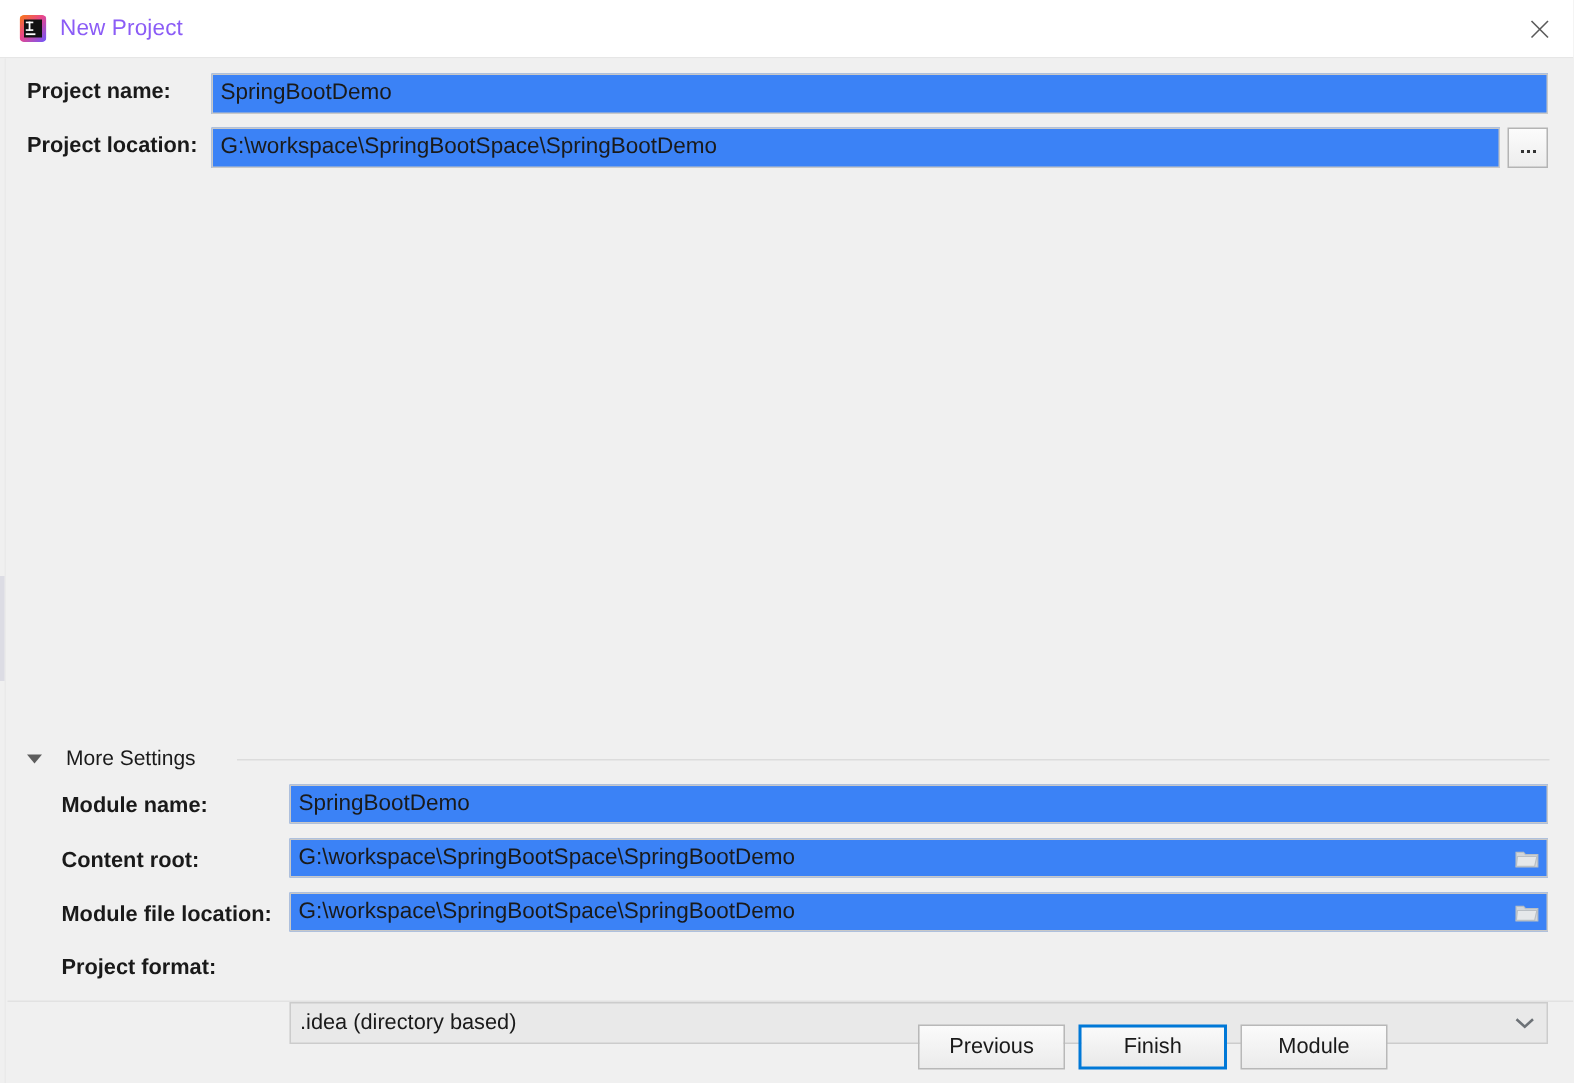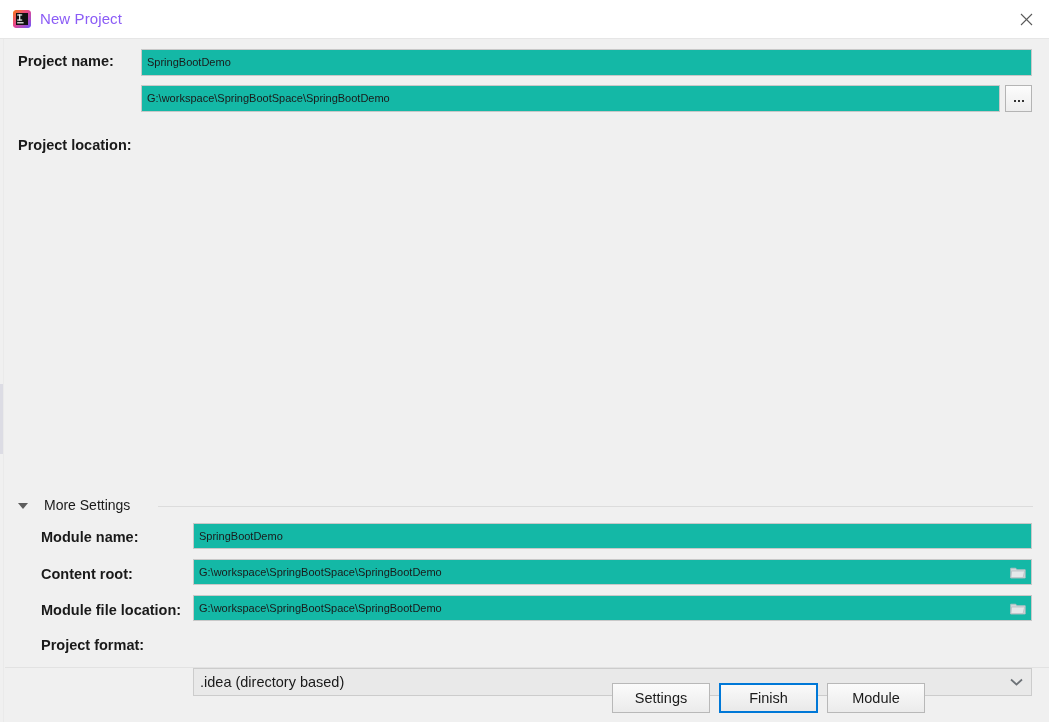--- a/index.html
+++ b/index.html
@@ -73,25 +73,25 @@
   
   .row-label {
     position: absolute;
     font-size: 14.5px;
     color: #1a1a1a;
     white-space: nowrap;
     font-weight: bold;
   }
   .textfield {
     position: absolute;
-    background: #14b8a6;
+    background: #3b82f6;
     border: 1px solid #c8c8c8;
     box-sizing: border-box;
     font-family: "Liberation Sans", sans-serif;
-    font-size: 11px;
+    font-size: 15px;
     color: #1a1a1a;
     padding: 0 5px;
     line-height: 24px;
     white-space: nowrap;
     overflow: hidden;
     outline: none;
   }
 
   .dots-button {
     position: absolute;
@@ -241,21 +241,21 @@
 </div>
 
 <div class="left-edge">
   <div class="left-edge-thumb"></div>
 </div>
 
 <div class="row-label" style="left:18px; top:53px;">Project name:</div>
 
 <div class="textfield" style="left:141px; top:49px; width:891px; height:27px;" title="">SpringBootDemo</div>
 
-<div class="row-label" style="left:18px; top:89px;margin-top:48px;">Project location:</div>
+<div class="row-label" style="left:18px; top:89px;">Project location:</div>
 
 <div class="textfield" style="left:141px; top:85px; width:859px; height:27px;" title="">G:\workspace\SpringBootSpace\SpringBootDemo</div>
 
 <div class="dots-button" style="left:1005px; top:85px; width:27px; height:27px;">
   <span class="dots">
     <i></i>
       <i></i>
       <i></i>
   </span>
 </div>
@@ -300,19 +300,19 @@
   <span>.idea (directory based)</span>
   <span class="chev">
     <svg width="13" height="8" viewBox="0 0 13 8">
       <polyline points="1,1.5 6.5,6.5 12,1.5" fill="none" stroke="#6d7277" stroke-width="1.7"></polyline>
     </svg>
   </span>
 </div>
 
 <div class="bottom-rule"></div>
 
-<div class="btn" style="left:612px; top:683px; width:98px;">Settings</div>
+<div class="btn" style="left:612px; top:683px; width:98px;">Previous</div>
 
 <div class="btn default-btn" style="left:719px; top:683px; width:99px;">Finish</div>
 
 <div class="btn" style="left:827px; top:683px; width:98px;">Module</div>
 
 <div class="btn" style="left:934px; top:723px; width:98px;">Help</div>
 
 </body></html>

